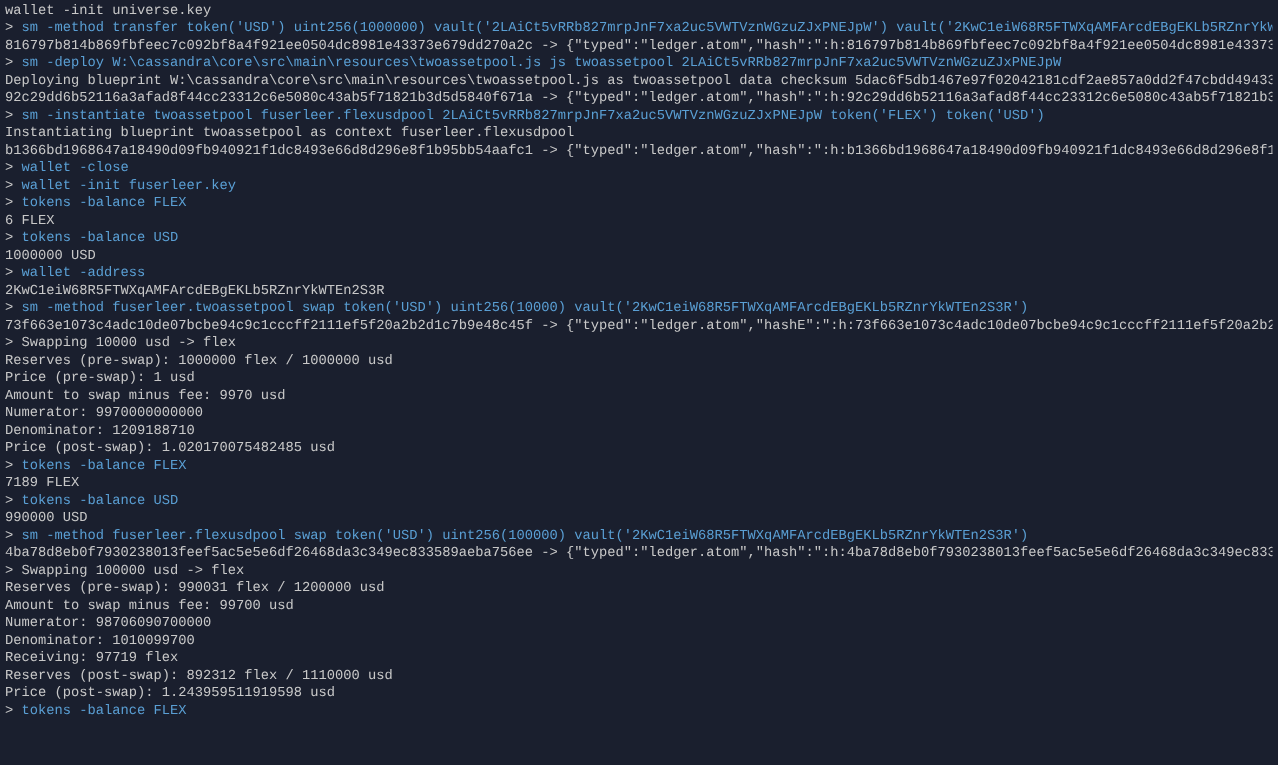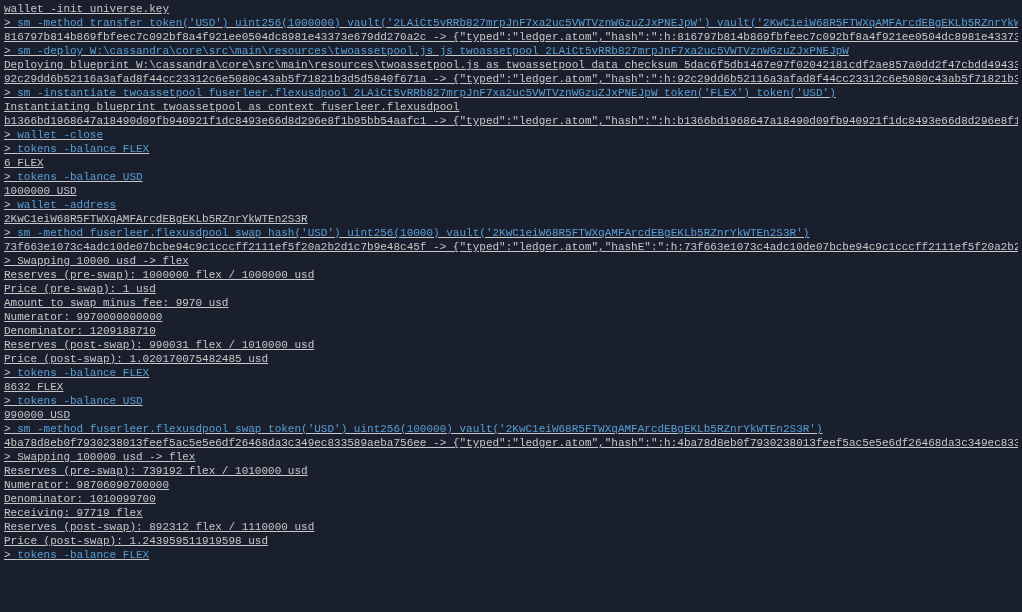--- a/index.html
+++ b/index.html
@@ -14,21 +14,20 @@
     height: 612px;
     overflow: hidden;
     white-space: nowrap;
   }
   .terminal {
     padding: 2px 4px;
   }
   .line {
     white-space: nowrap;
     overflow: hidden;
-    text-decoration: underline;
   }
   .prompt {
     color: #c8c8c8;
   }
   .cmd {
     color: #5a9fd4;
   }
   .out {
     color: #c8c8c8;
   }
@@ -40,43 +39,44 @@
     <div class="line"><span class="out">wallet -init universe.key</span></div>
     <div class="line"><span class="prompt">&gt; </span><span class="cmd">sm -method transfer token('USD') uint256(1000000) vault('2LAiCt5vRRb827mrpJnF7xa2uc5VWTVznWGzuZJxPNEJpW') vault('2KwC1eiW68R5FTWXqAMFArcdEBgEKLb5RZnrYkWTEn2S3R')</span></div>
     <div class="line"><span class="out">816797b814b869fbfeec7c092bf8a4f921ee0504dc8981e43373e679dd270a2c -&gt; {"typed":"ledger.atom","hash":":h:816797b814b869fbfeec7c092bf8a4f921ee0504dc8981e43373e679dd270a2c","m</span></div>
     <div class="line"><span class="prompt">&gt; </span><span class="cmd">sm -deploy W:\cassandra\core\src\main\resources\twoassetpool.js js twoassetpool 2LAiCt5vRRb827mrpJnF7xa2uc5VWTVznWGzuZJxPNEJpW</span></div>
     <div class="line"><span class="out">Deploying blueprint W:\cassandra\core\src\main\resources\twoassetpool.js as twoassetpool data checksum 5dac6f5db1467e97f02042181cdf2ae857a0dd2f47cbdd494331353bba869cf2 si</span></div>
     <div class="line"><span class="out">92c29dd6b52116a3afad8f44cc23312c6e5080c43ab5f71821b3d5d5840f671a -&gt; {"typed":"ledger.atom","hash":":h:92c29dd6b52116a3afad8f44cc23312c6e5080c43ab5f71821b3d5d5840f671a","m</span></div>
     <div class="line"><span class="prompt">&gt; </span><span class="cmd">sm -instantiate twoassetpool fuserleer.flexusdpool 2LAiCt5vRRb827mrpJnF7xa2uc5VWTVznWGzuZJxPNEJpW token('FLEX') token('USD')</span></div>
     <div class="line"><span class="out">Instantiating blueprint twoassetpool as context fuserleer.flexusdpool</span></div>
     <div class="line"><span class="out">b1366bd1968647a18490d09fb940921f1dc8493e66d8d296e8f1b95bb54aafc1 -&gt; {"typed":"ledger.atom","hash":":h:b1366bd1968647a18490d09fb940921f1dc8493e66d8d296e8f1b95bb54aafc1","m</span></div>
     <div class="line"><span class="prompt">&gt; </span><span class="cmd">wallet -close</span></div>
+    <div class="line"><span class="prompt">&gt; </span><span class="cmd">wallet -init fuserleer.key</span></div>
     <div class="line"><span class="prompt">&gt; </span><span class="cmd">tokens -balance FLEX</span></div>
     <div class="line"><span class="out">6 FLEX</span></div>
     <div class="line"><span class="prompt">&gt; </span><span class="cmd">tokens -balance USD</span></div>
     <div class="line"><span class="out">1000000 USD</span></div>
     <div class="line"><span class="prompt">&gt; </span><span class="cmd">wallet -address</span></div>
     <div class="line"><span class="out">2KwC1eiW68R5FTWXqAMFArcdEBgEKLb5RZnrYkWTEn2S3R</span></div>
-    <div class="line"><span class="prompt">&gt; </span><span class="cmd">sm -method fuserleer.flexusdpool swap hash('USD') uint256(10000) vault('2KwC1eiW68R5FTWXqAMFArcdEBgEKLb5RZnrYkWTEn2S3R')</span></div>
+    <div class="line"><span class="prompt">&gt; </span><span class="cmd">sm -method fuserleer.twoassetpool swap token('USD') uint256(10000) vault('2KwC1eiW68R5FTWXqAMFArcdEBgEKLb5RZnrYkWTEn2S3R')</span></div>
     <div class="line"><span class="out">73f663e1073c4adc10de07bcbe94c9c1cccff2111ef5f20a2b2d1c7b9e48c45f -&gt; {"typed":"ledger.atom","hashE":":h:73f663e1073c4adc10de07bcbe94c9c1cccff2111ef5f20a2b2d1c7b9e48c45f","m</span></div>
     <div class="line"><span class="prompt">&gt; </span><span class="out">Swapping 10000 usd -&gt; flex</span></div>
     <div class="line"><span class="out">Reserves (pre-swap): 1000000 flex / 1000000 usd</span></div>
     <div class="line"><span class="out">Price (pre-swap): 1 usd</span></div>
     <div class="line"><span class="out">Amount to swap minus fee: 9970 usd</span></div>
     <div class="line"><span class="out">Numerator: 9970000000000</span></div>
     <div class="line"><span class="out">Denominator: 1209188710</span></div>
-    <div class="line"><span class="out">Reserves (post-swap): 990031 flex / 1010000 usd</span></div>
     <div class="line"><span class="out">Price (post-swap): 1.020170075482485 usd</span></div>
     <div class="line"><span class="prompt">&gt; </span><span class="cmd">tokens -balance FLEX</span></div>
-    <div class="line"><span class="out">8632 FLEX</span></div>
+    <div class="line"><span class="out">7189 FLEX</span></div>
     <div class="line"><span class="prompt">&gt; </span><span class="cmd">tokens -balance USD</span></div>
     <div class="line"><span class="out">990000 USD</span></div>
     <div class="line"><span class="prompt">&gt; </span><span class="cmd">sm -method fuserleer.flexusdpool swap token('USD') uint256(100000) vault('2KwC1eiW68R5FTWXqAMFArcdEBgEKLb5RZnrYkWTEn2S3R')</span></div>
     <div class="line"><span class="out">4ba78d8eb0f7930238013feef5ac5e5e6df26468da3c349ec833589aeba756ee -&gt; {"typed":"ledger.atom","hash":":h:4ba78d8eb0f7930238013feef5ac5e5e6df26468da3c349ec833589aeba756ee","m</span></div>
     <div class="line"><span class="prompt">&gt; </span><span class="out">Swapping 100000 usd -&gt; flex</span></div>
-    <div class="line"><span class="out">Reserves (pre-swap): 739192 flex / 1010000 usd</span></div>
+    <div class="line"><span class="out">Reserves (pre-swap): 990031 flex / 1200000 usd</span></div>
+    <div class="line"><span class="out">Amount to swap minus fee: 99700 usd</span></div>
     <div class="line"><span class="out">Numerator: 98706090700000</span></div>
     <div class="line"><span class="out">Denominator: 1010099700</span></div>
     <div class="line"><span class="out">Receiving: 97719 flex</span></div>
     <div class="line"><span class="out">Reserves (post-swap): 892312 flex / 1110000 usd</span></div>
     <div class="line"><span class="out">Price (post-swap): 1.243959511919598 usd</span></div>
     <div class="line"><span class="prompt">&gt; </span><span class="cmd">tokens -balance FLEX</span></div>
   </div>
 
 </body></html>

